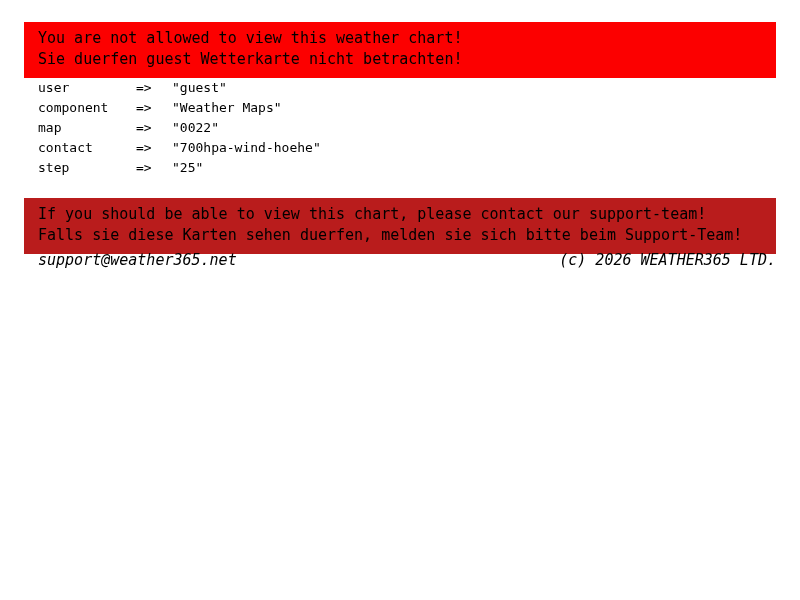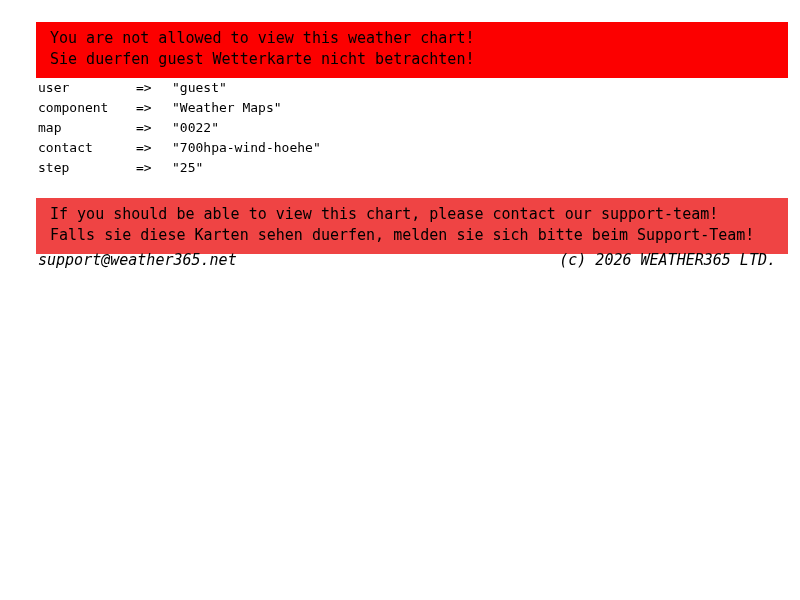--- a/index.html
+++ b/index.html
@@ -14,32 +14,32 @@
     color: #000000;
     overflow: hidden;
   }
   .page {
     position: relative;
     width: 800px;
     height: 600px;
   }
   .banner {
     position: absolute;
-    left: 36px;
+    left: 24px;
     width: 752px;
     box-sizing: border-box;
     padding: 6px 28px 8px 14px;
   }
   .banner-error {
     top: 22px;
     background: #fc0000;
   }
   .banner-ok {
     top: 198px;
-    background: #ef4444;
+    background: #b91c1c;
   }
   .banner-line {
     font-size: 15px;
     line-height: 21px;
     white-space: pre;
     letter-spacing: 0px;
   }
   .params {
     position: absolute;
     left: 38px;

